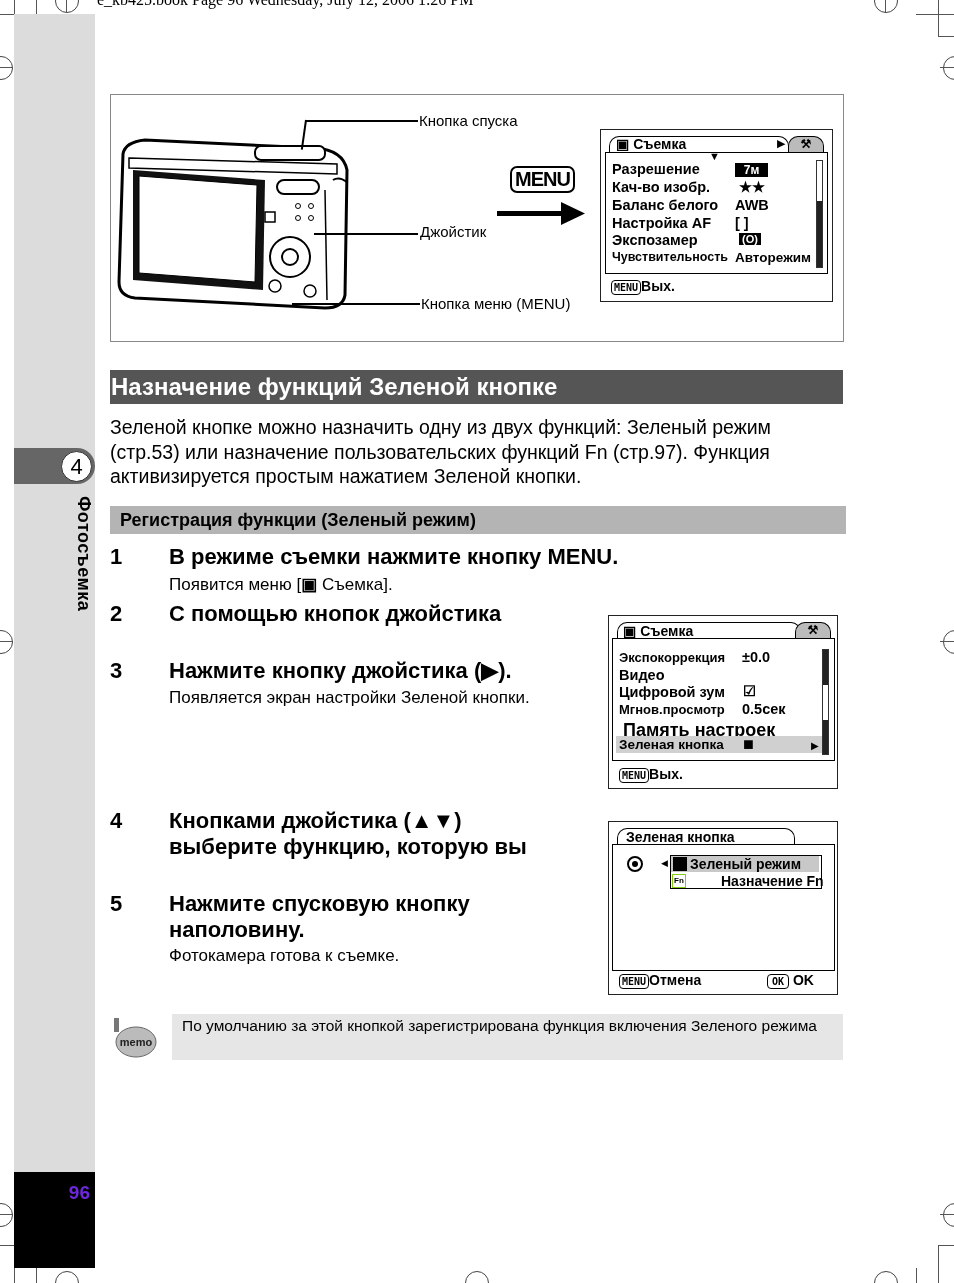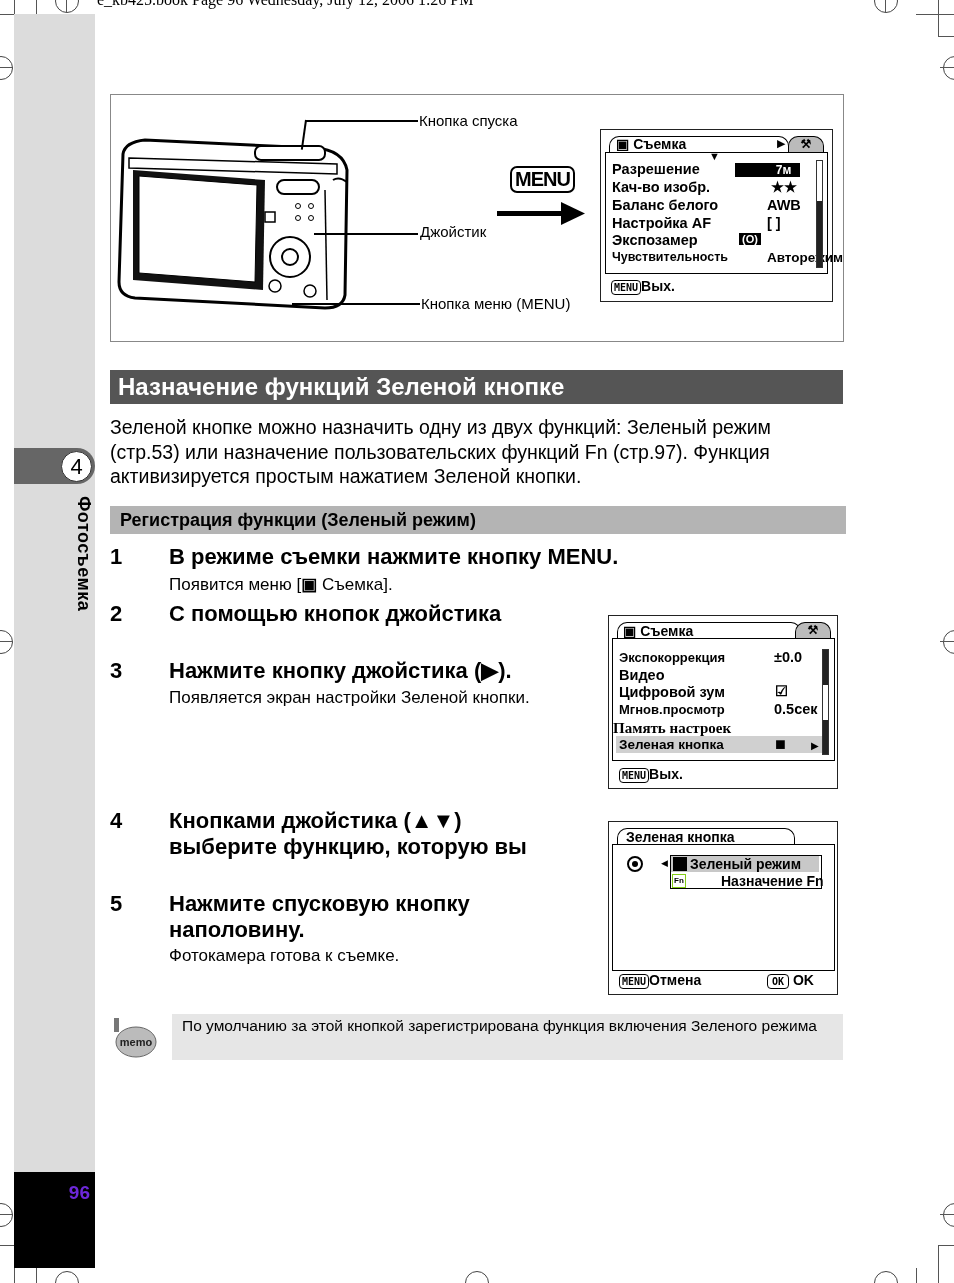--- a/index.html
+++ b/index.html
@@ -22,27 +22,27 @@
   
   .figure-frame { left:110px; top:94px; width:732px; height:246px; border:1px solid #888; }
   .callout { font-size:15px; white-space:nowrap; }
   .menu-key { left:510px; top:166px; border:2px solid #000; border-radius:7px; font-weight:bold; font-size:20px; padding:0 3px; letter-spacing:-1px; }
   
   .screen { position:absolute; border:1px solid #222; background:#fff; }
   .screen .tabbar { position:absolute; left:8px; top:6px; height:16px; border:1px solid #000; border-bottom:none; border-radius:10px 10px 0 0; }
   .screen .tabtxt { position:absolute; font-weight:bold; font-size:14px; white-space:nowrap; }
   .screen .inner { position:absolute; border:1px solid #000; }
   .mrow { position:absolute; font-weight:bold; font-size:14.5px; white-space:nowrap; }
-  .mval { position:absolute; font-weight:bold; font-size:14.5px; white-space:nowrap;padding-left:32px; }
+  .mval { position:absolute; font-weight:bold; font-size:14.5px; white-space:nowrap; }
   .menu-badge { display:inline-block; border:1px solid #000; border-radius:4px; font-size:10px; padding:0 2px; font-weight:bold; line-height:13px; vertical-align:middle; font-family:"DejaVu Sans Mono", monospace; }
   .scrollbar { position:absolute; width:5px; border:1px solid #333; background:#fff; }
   .scroll-thumb { position:absolute; left:0; width:5px; background:#222; }
   .tool-tab { position:absolute; height:16px; border:1px solid #000; border-bottom:none; border-radius:10px 10px 0 0; background:#bbb; font-size:12px; text-align:center; font-weight:bold; }
   
-  .h-main { left:110px; top:370px; width:733px; height:34px; background:#555555; color:#fff; font-weight:bold; font-size:24px; line-height:34px; padding-left:8px; box-sizing:border-box; }
+  .h-main { left:110px; top:370px; width:733px; height:34px; background:#555555; color:#fff; font-weight:bold; font-size:24px; line-height:34px; padding-left:1px; box-sizing:border-box; }
   .intro { left:110px; top:415px; width:735px; font-size:19.5px; line-height:24.5px; }
   .h-sub { left:110px; top:506px; width:736px; height:28px; background:#b4b4b4; font-weight:bold; font-size:18px; line-height:28px; padding-left:10px; box-sizing:border-box; }
   .step-num { left:110px; font-weight:bold; font-size:22px; }
   .step-title { left:169px; font-weight:bold; font-size:22px; line-height:26px; }
   .step-desc { left:169px; font-size:17px; }
   .memo-box { left:172px; top:1014px; width:671px; height:46px; background:#e6e6e6; font-size:15.5px; line-height:20px; padding:2px 10px; box-sizing:border-box; }
   .memo-icon { left:111px; top:1018px; width:46px; height:40px; }
 </style>
 </head>
 <body>
@@ -200,21 +200,21 @@
   </span>
   <div class="tool-tab" style="left:186px;top:6px;width:34px;"><span>⚒</span></div>
   <div class="inner" style="left:3px;top:22px;width:221px;height:121px;"></div>
   <div class="mrow" style="left:10px;top:34px;font-size:13px;">Экспокоррекция</div>
   <div class="mval" style="left:133px;top:33px;">±0.0</div>
   <div class="mrow" style="left:10px;top:51px;">Видео</div>
   <div class="mrow" style="left:10px;top:68px;">Цифровой зум</div>
   <div class="mval" style="left:134px;top:67px;">☑</div>
   <div class="mrow" style="left:10px;top:86px;font-size:13px;">Мгнов.просмотр</div>
   <div class="mval" style="left:133px;top:85px;">0.5сек</div>
-  <div class="mrow" style="left:4px;top:104px;font-size:15px;font-family:Liberation Serif, serif;">Память настроек</div>
+  <div class="mrow" style="left:14px;top:104px;font-size:18px;">Память настроек</div>
   <div class="abs" style="left:7px;top:120px;width:206px;height:17px;background:#d0d0d0;"></div>
   <div class="mrow" style="left:10px;top:121px;font-size:13.5px;">Зеленая кнопка</div>
   <div class="mval" style="left:134px;top:118px;font-size:18px;">■</div>
   <span class="abs" style="left:202px;top:124px;font-size:10px;">▶</span>
   <div class="scrollbar" style="left:213px;top:33px;height:104px;">
       <div class="scroll-thumb" style="top:0;height:35px;"></div>
       <div class="scroll-thumb" style="top:70px;height:34px;"></div>
     </div>
   <div class="abs" style="left:10px;top:150px;font-weight:bold;font-size:14px;">
     <span class="menu-badge">MENU</span><span>Вых.</span>

